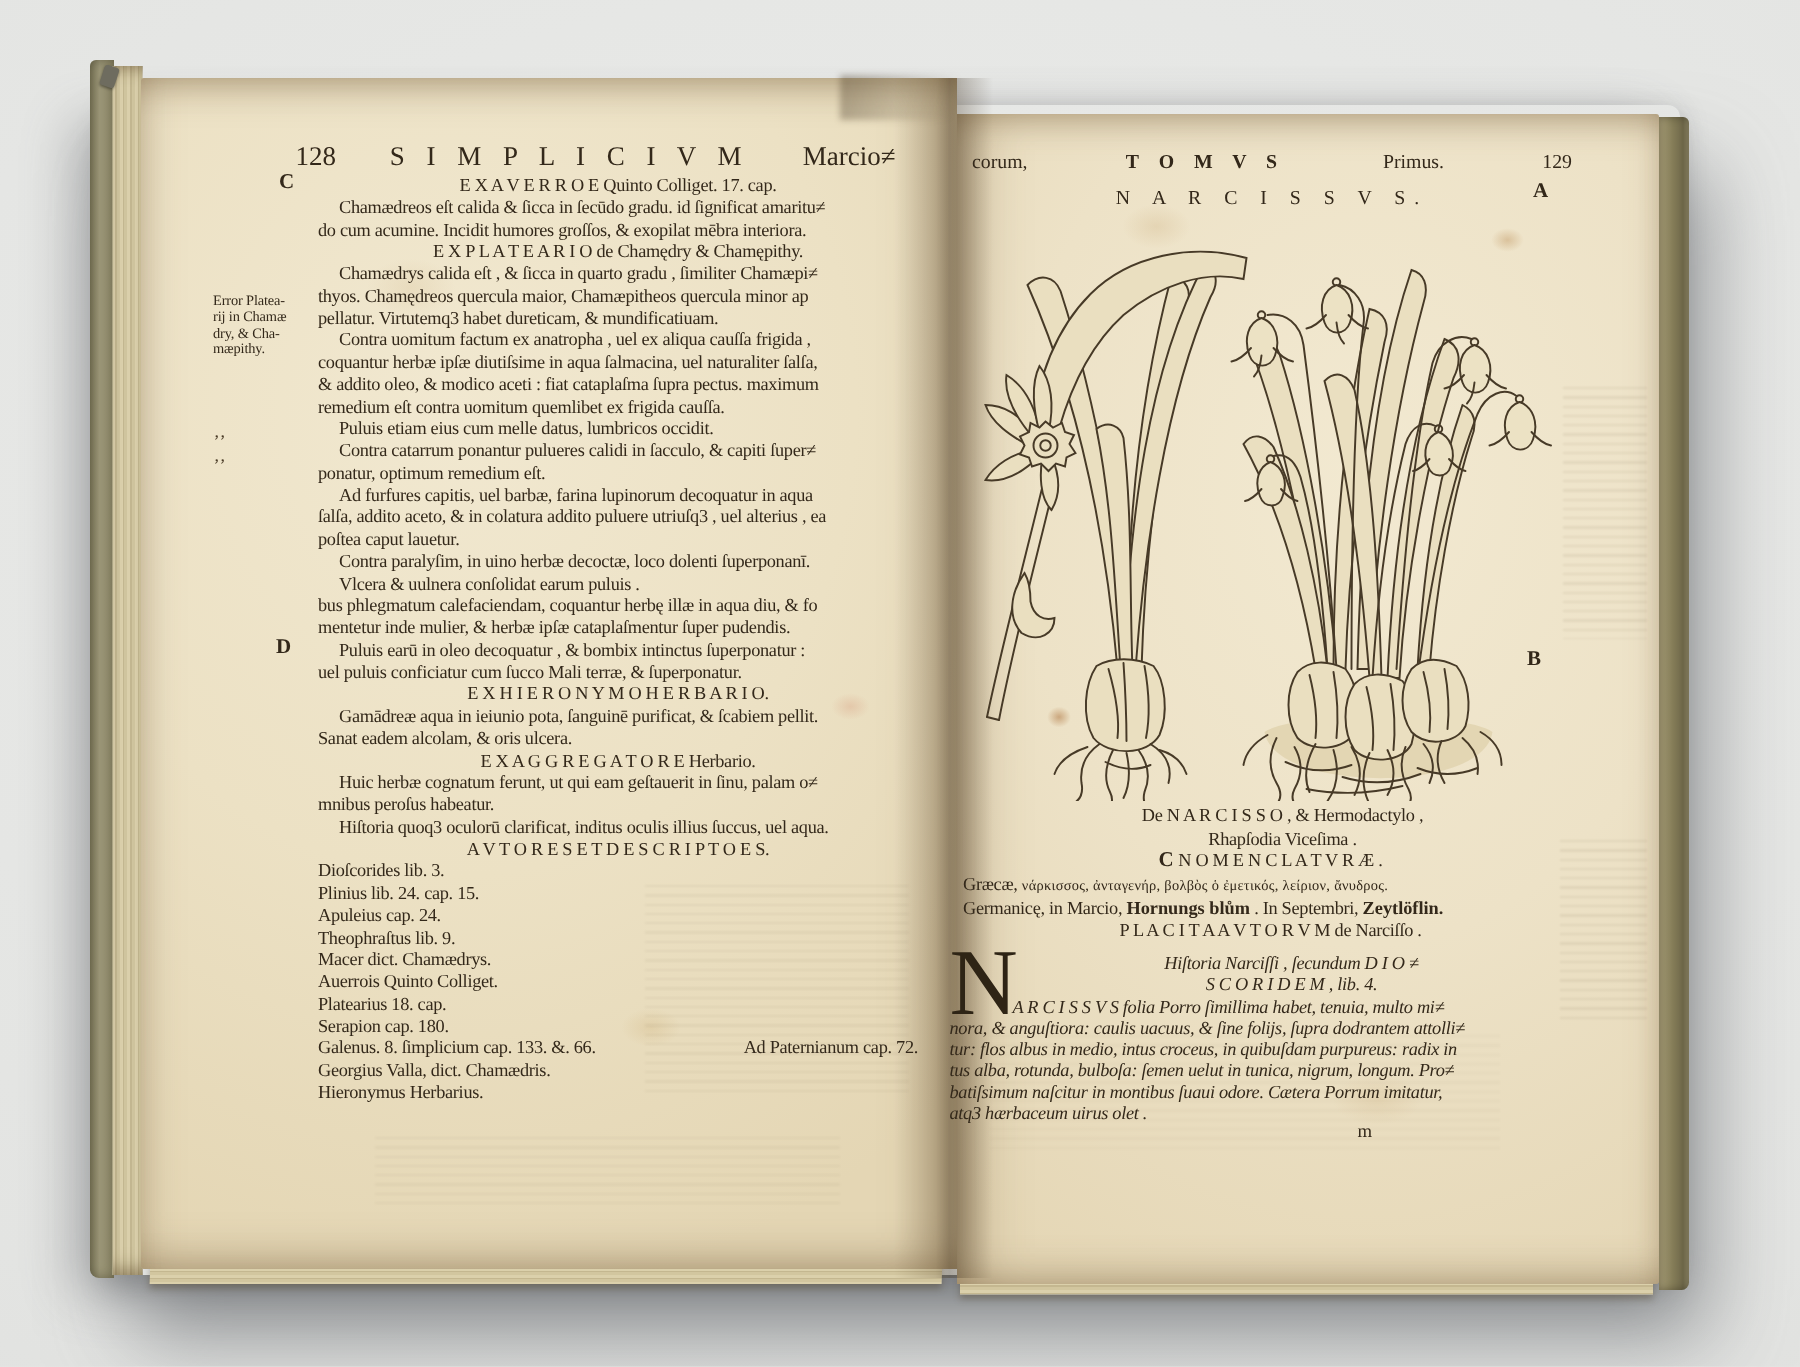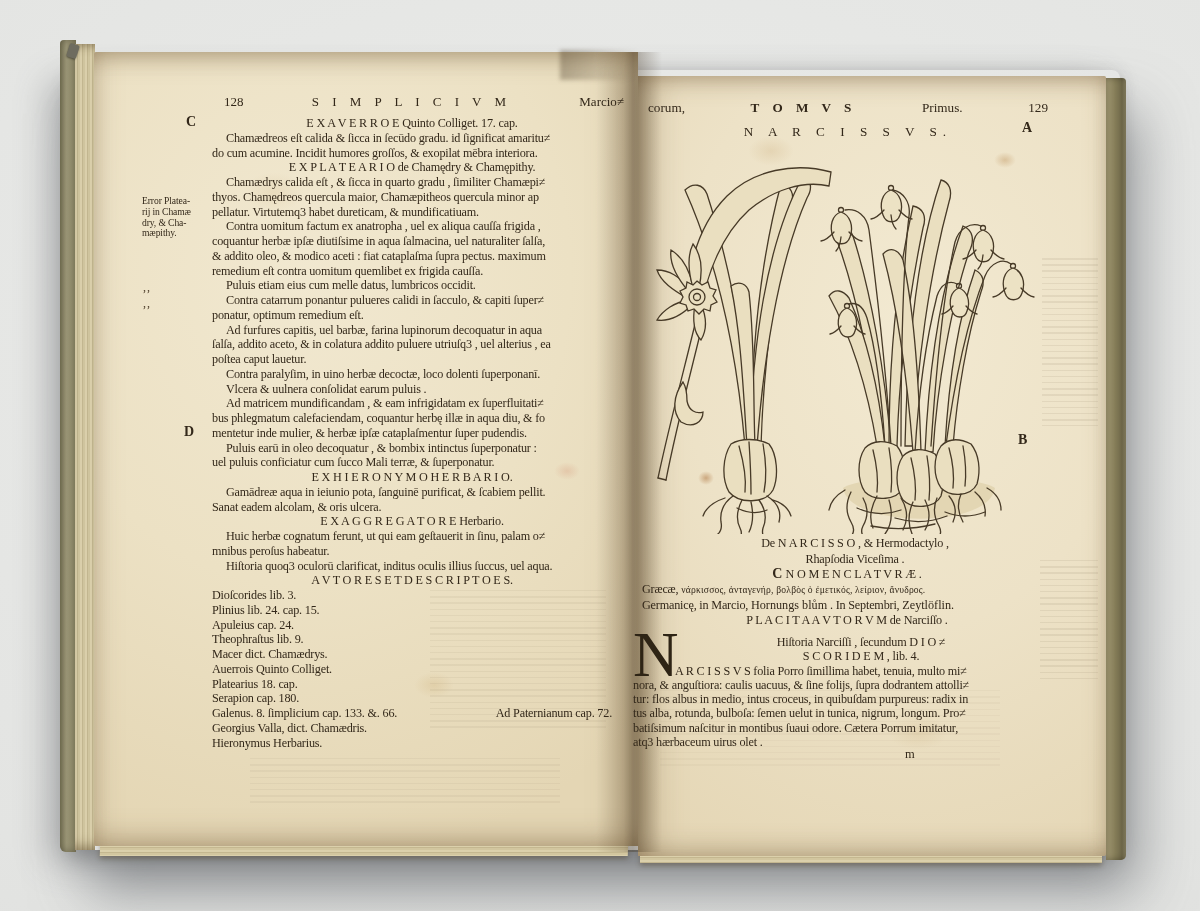--- a/index.html
+++ b/index.html
@@ -54,39 +54,39 @@
   .stain{position:absolute;border-radius:50%;pointer-events:none;}
   .ghost{position:absolute;opacity:.13;filter:blur(.7px);pointer-events:none;
     background:repeating-linear-gradient(#8f8065 0 1.5px,transparent 1.5px 6.2px);}
   
   .ln{height:14.75px;line-height:14.75px;white-space:nowrap;letter-spacing:-0.2px;font-size:12.2px;}
   .ln.c{text-align:center;}
   .ln.i{text-indent:14px;}
   .ln.two{display:flex;justify-content:space-between;}
   .ln.ch{text-align:center;padding-left:44px;}
   .gr{font-size:9.6px;letter-spacing:.2px;}
-  .fr{font-weight:400;letter-spacing:0;}
+  .fr{font-weight:700;letter-spacing:0;}
   .cap{font-weight:700;font-size:14px;}
   
-  .lp-header{position:absolute;left:224px;top:94px;width:400px;display:flex;justify-content:space-between;font-size:13px;}
+  .lp-header{position:absolute;left:197px;top:94px;width:400px;display:flex;justify-content:space-between;font-size:18px;}
   .lp-header .sp{letter-spacing:5px;}
   .lp-body{position:absolute;left:212px;top:116px;width:400px;}
   .margin-letter{position:absolute;font-size:14px;font-weight:700;letter-spacing:1px;}
   .lp-note{position:absolute;left:142px;top:196px;width:72px;font-size:9.6px;}
   .lp-note .ln{height:10.8px;line-height:10.8px;font-size:9.6px;letter-spacing:-0.1px;}
   .qm{position:absolute;font-size:12px;letter-spacing:1px;color:#4a3b27;}
   
   .rp-header{position:absolute;left:648px;top:100px;width:400px;display:flex;justify-content:space-between;font-size:13.2px;}
   .rp-header .sp{letter-spacing:5px;font-weight:bold;}
   .rp-title{position:absolute;left:648px;top:124px;width:400px;text-align:center;font-size:13.2px;letter-spacing:6px;}
   .rp-caption{position:absolute;left:650px;top:535px;width:410px;}
   .rp-caption .ln{height:16px;line-height:16px;}
   .rp-nomen{position:absolute;left:642px;top:566px;width:410px;}
   .rp-nomen .ln{height:15.8px;line-height:15.8px;}
-  .rp-body{position:absolute;left:633px;top:635px;width:412px;}
+  .rp-body{position:absolute;left:633px;top:635px;width:412px;font-style:italic;}
   .rp-body .ln{height:14.3px;line-height:14.3px;}
   .drop-cap{position:absolute;left:633px;top:630px;font-size:63px;line-height:50px;font-weight:400;color:#2e2415;}
   .sig-m{position:absolute;left:905px;top:747px;font-size:12.5px;}
   
   .woodcut{position:absolute;left:645px;top:146px;width:396px;height:388px;}
   .woodcut svg{width:100%;height:100%;}
 </style>
 </head>
 <body>
 
@@ -150,21 +150,20 @@
       <div class="ln">&amp; addito oleo, &amp; modico aceti : fiat cataplaſma ſupra pectus. maximum</div>
       <div class="ln">remedium eſt contra uomitum quemlibet ex frigida cauſſa.</div>
       <div class="ln i">Puluis etiam eius cum melle datus, lumbricos occidit.</div>
       <div class="ln i">Contra catarrum ponantur pulueres calidi in ſacculo, &amp; capiti ſuper≠</div>
       <div class="ln">ponatur, optimum remedium eſt.</div>
       <div class="ln i">Ad furfures capitis, uel barbæ, farina lupinorum decoquatur in aqua</div>
       <div class="ln">ſalſa, addito aceto, &amp; in colatura addito puluere utriuſq3 , uel alterius , ea</div>
       <div class="ln">poſtea caput lauetur.</div>
       <div class="ln i">Contra paralyſim, in uino herbæ decoctæ, loco dolenti ſuperponanī.</div>
       <div class="ln i">Vlcera &amp; uulnera conſolidat earum puluis .</div>
-      <div class="ln i">Ad matricem mundificandam , &amp; eam infrigidatam ex ſuperfluitati≠</div>
       <div class="ln">bus phlegmatum calefaciendam, coquantur herbę illæ in aqua diu, &amp; fo</div>
       <div class="ln">mentetur inde mulier, &amp; herbæ ipſæ cataplaſmentur ſuper pudendis.</div>
       <div class="ln i">Puluis earū in oleo decoquatur , &amp; bombix intinctus ſuperponatur :</div>
       <div class="ln">uel puluis conficiatur cum ſucco Mali terræ, &amp; ſuperponatur.</div>
       <div class="ln c">E X   H I E R O N Y M O   H E R B A R I O.</div>
       <div class="ln i">Gamādreæ aqua in ieiunio pota, ſanguinē purificat, &amp; ſcabiem pellit.</div>
       <div class="ln">Sanat eadem alcolam, &amp; oris ulcera.</div>
       <div class="ln c">E X   A G G R E G A T O R E   Herbario.</div>
       <div class="ln i">Huic herbæ cognatum ferunt, ut qui eam geſtauerit in ſinu, palam o≠</div>
       <div class="ln">mnibus peroſus habeatur.</div>

